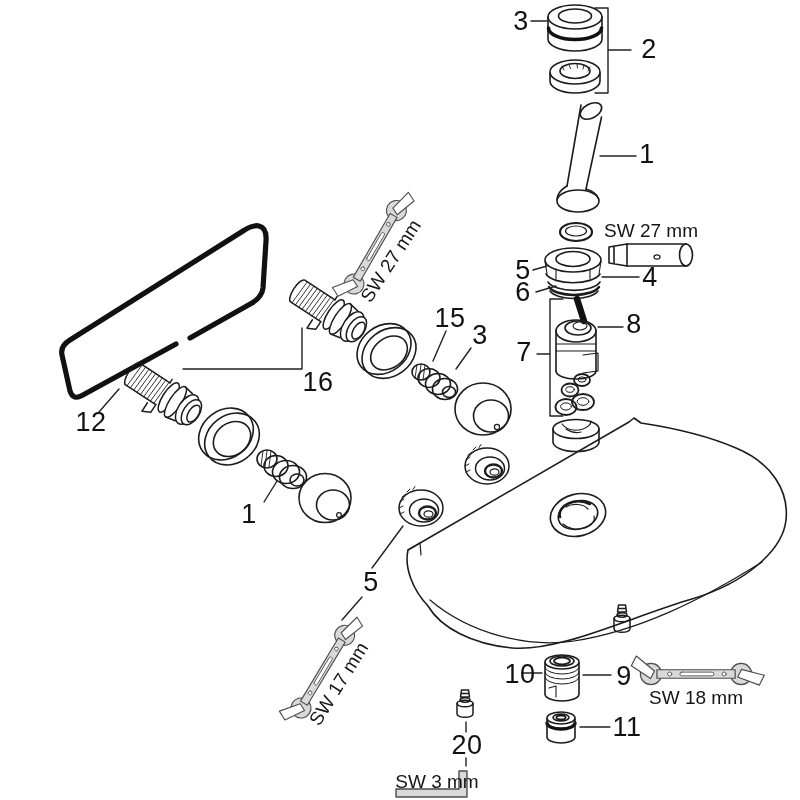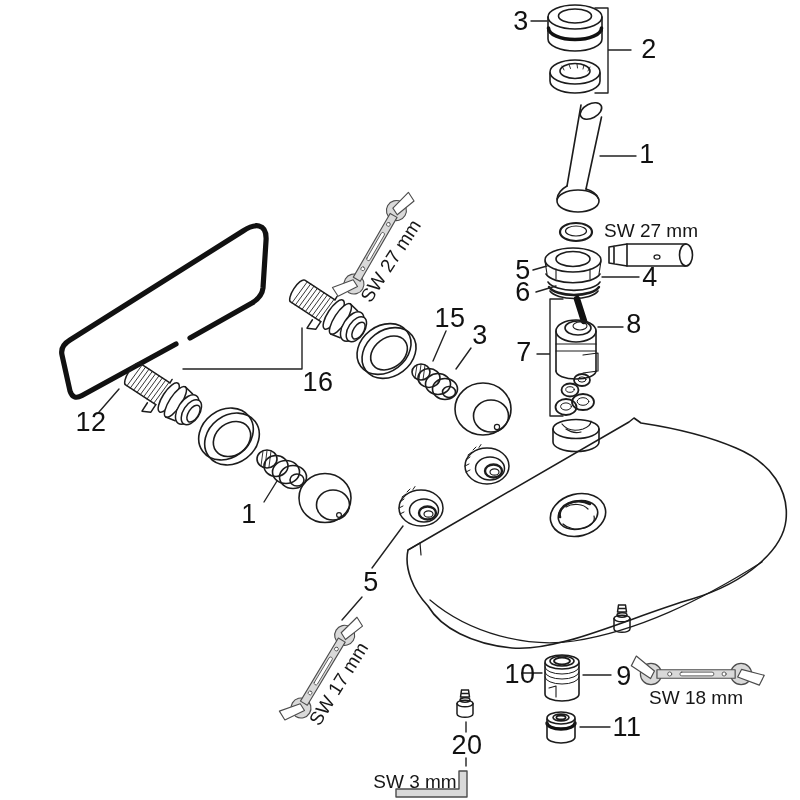--- a/index.html
+++ b/index.html
@@ -277,15 +277,15 @@
   <div class="callout" style="left:450px;top:318px">15</div>
   <div class="callout" style="left:480px;top:335px">3</div>
   <div class="callout" style="left:318px;top:382px">16</div>
   <div class="callout" style="left:91px;top:422px">12</div>
   <div class="callout" style="left:467px;top:745px">20</div>
 
   <div class="tool-label" style="left:651px;top:231px">SW 27 mm</div>
   <div class="tool-label rot57" style="left:391px;top:261px">SW 27 mm</div>
   <div class="tool-label rot58" style="left:339px;top:684px">SW 17 mm</div>
   <div class="tool-label" style="left:696px;top:698px">SW 18 mm</div>
-  <div class="tool-label" style="left:415px;top:782px">SW 3 mm</div>
+  <div class="tool-label" style="left:437px;top:782px">SW 3 mm</div>
 
 </div>
 
 </body></html>

